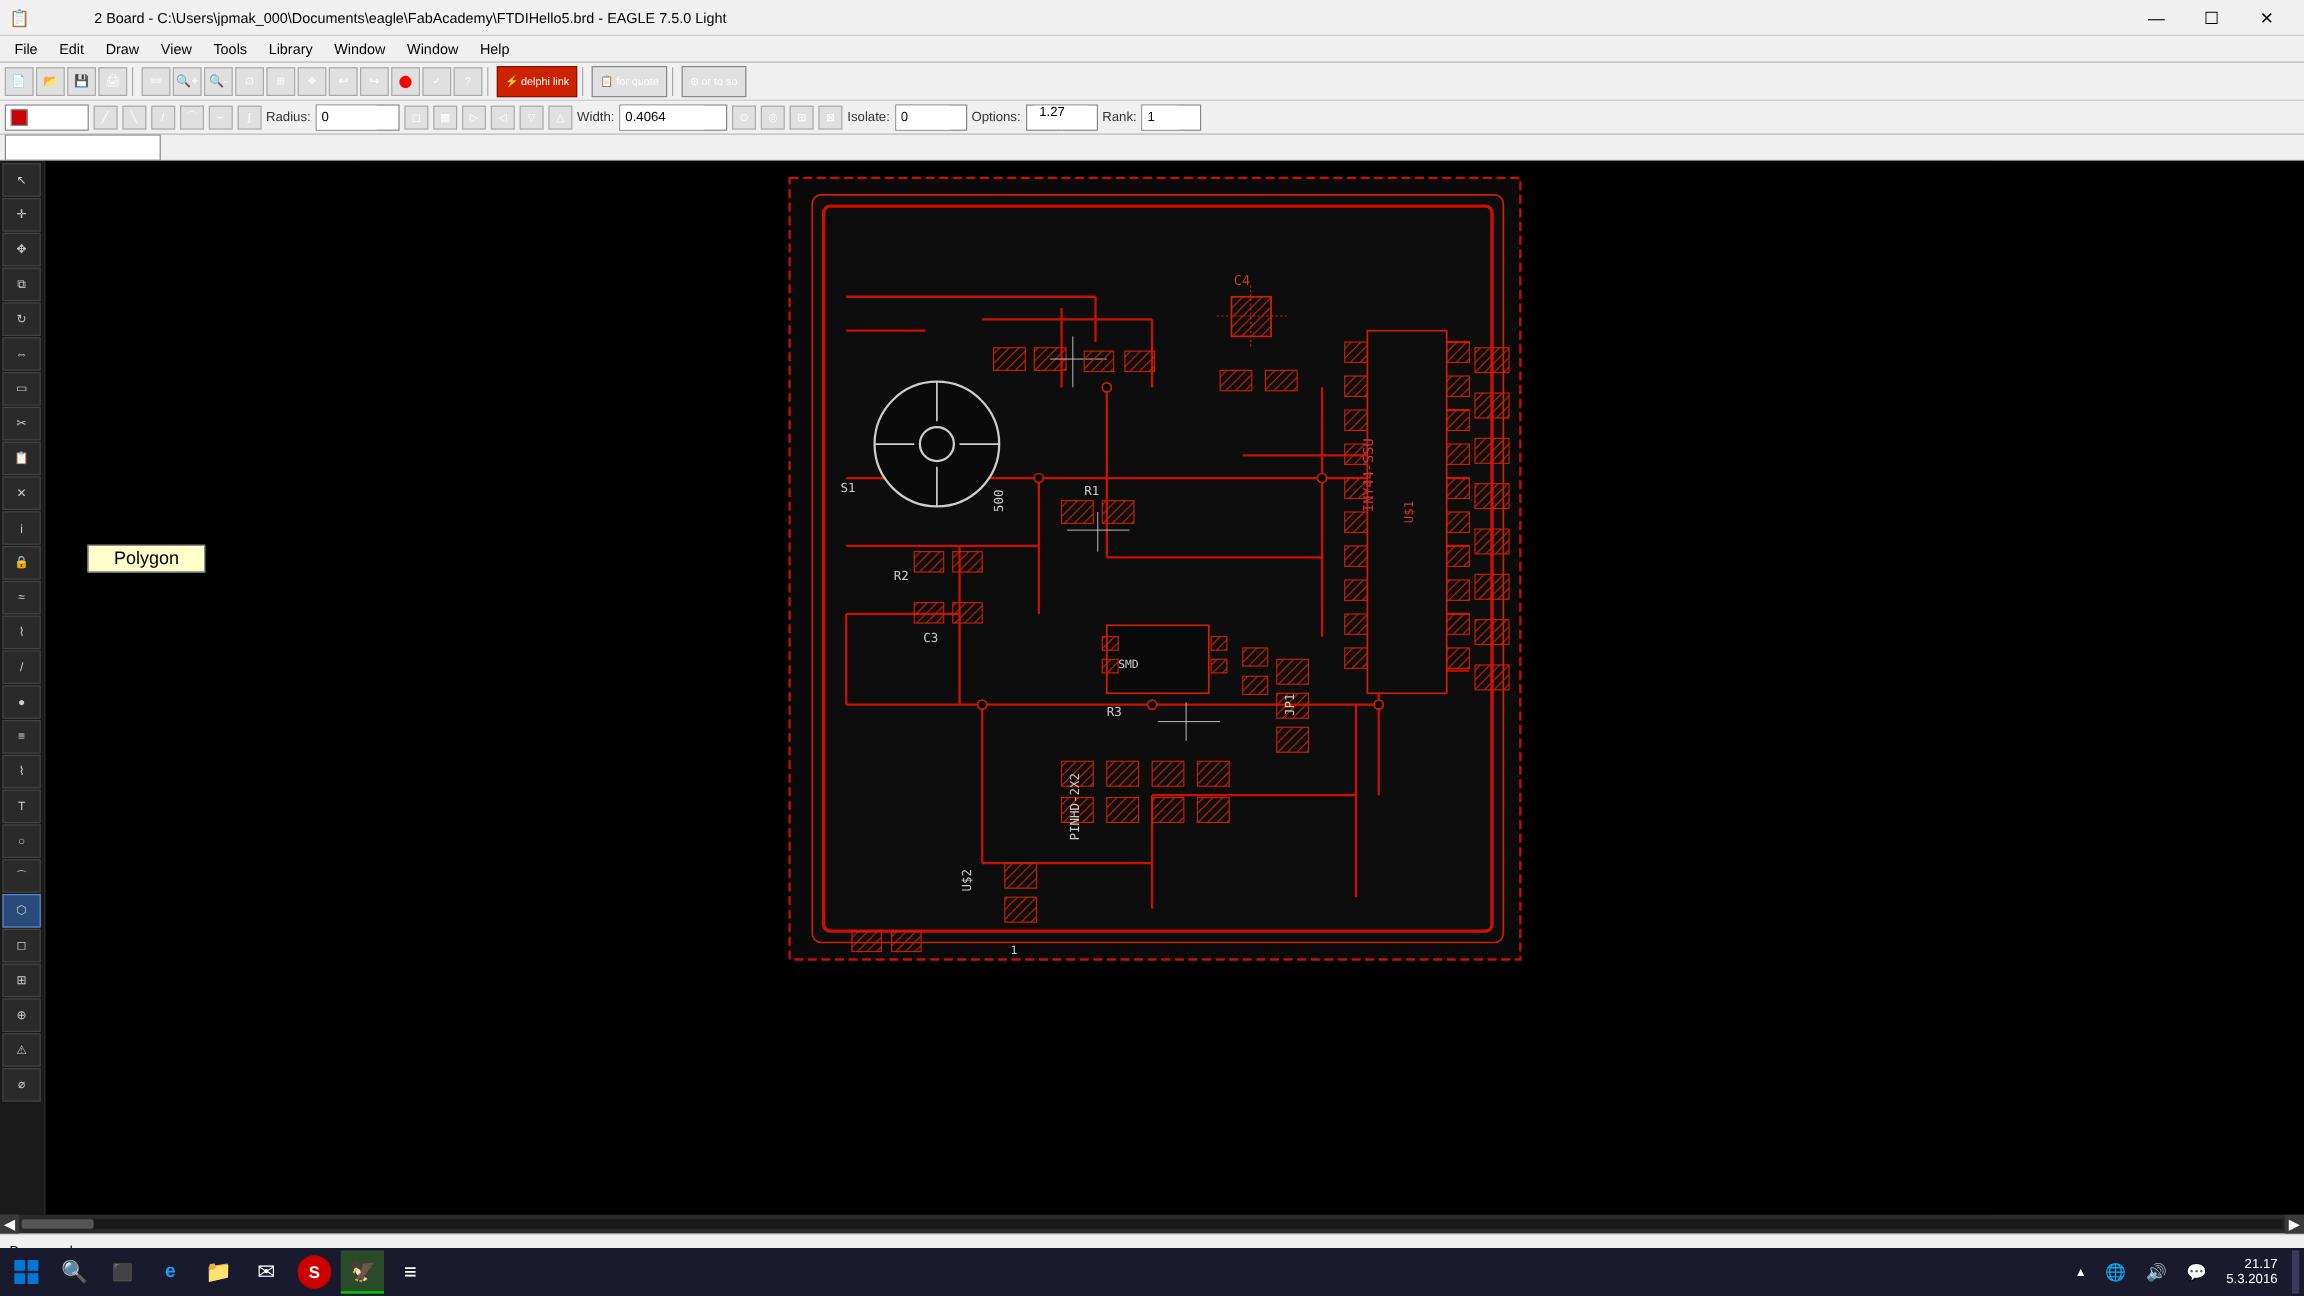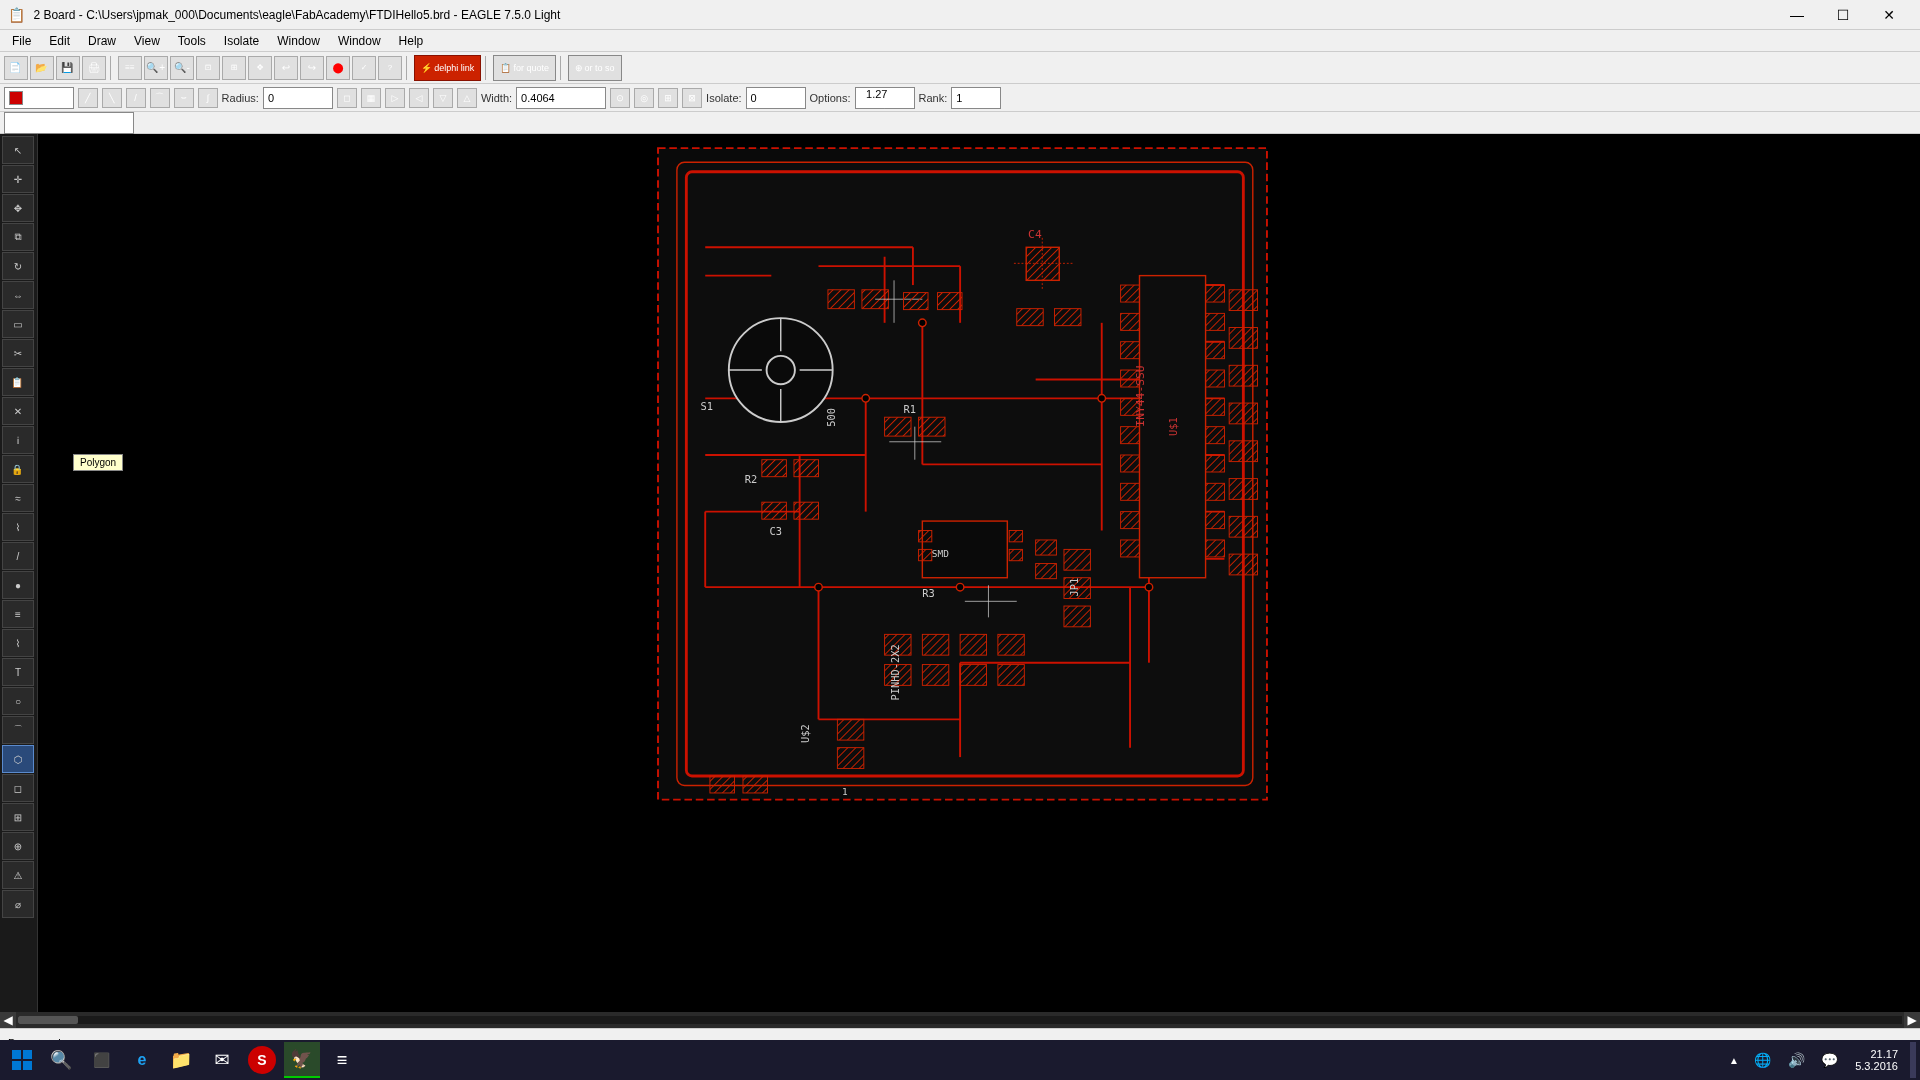--- a/index.html
+++ b/index.html
@@ -197,22 +197,22 @@
       top: 0; left: 0;
       width: 100%; height: 100%;
     }
 
     
     .tooltip {
       position: absolute;
       background: #ffffcc;
       border: 1px solid #888;
       color: #000;
-      font-size: 10px;
-      padding: 2px 6px;
+      font-size: 15px;
+      padding: 2px 21px;
       pointer-events: none;
     }
 
     
     #hscroll {
       height: 16px;
       background: #2a2a2a;
       display: flex;
       align-items: center;
     }
@@ -233,36 +233,36 @@
       color: #fff;
       border: 1px solid #881100;
     }
   </style>
 </head>
 <body>
 
 <div id="titlebar">
   <div class="title-left">
     <span style="font-size:14px;">📋</span>
-    <span style="font-size:12px;">2 Board - C:\Users\jpmak_000\Documents\eagle\FabAcademy\FTDIHello5.brd - EAGLE 7.5.0 Light</span>
+    <span style="font-size:12px;margin-left:45px;">2 Board - C:\Users\jpmak_000\Documents\eagle\FabAcademy\FTDIHello5.brd - EAGLE 7.5.0 Light</span>
   </div>
   <div class="win-controls">
     <div class="win-btn">—</div>
     <div class="win-btn">☐</div>
     <div class="win-btn close">✕</div>
   </div>
 </div>
 
 <div id="menubar">
   <span class="menu-item">File</span>
   <span class="menu-item">Edit</span>
   <span class="menu-item">Draw</span>
   <span class="menu-item">View</span>
   <span class="menu-item">Tools</span>
-  <span class="menu-item">Isolate</span>
+  <span class="menu-item">Library</span>
   <span class="menu-item">Window</span>
   <span class="menu-item">Window</span>
   <span class="menu-item">Help</span>
 </div>
 
 <div id="toolbar">
 
   <div class="tb-btn">📄</div>
   <div class="tb-btn">📂</div>
   <div class="tb-btn">💾</div>

